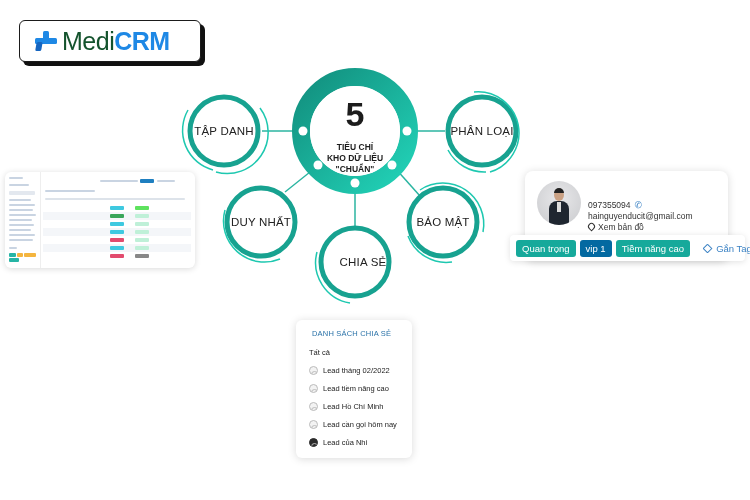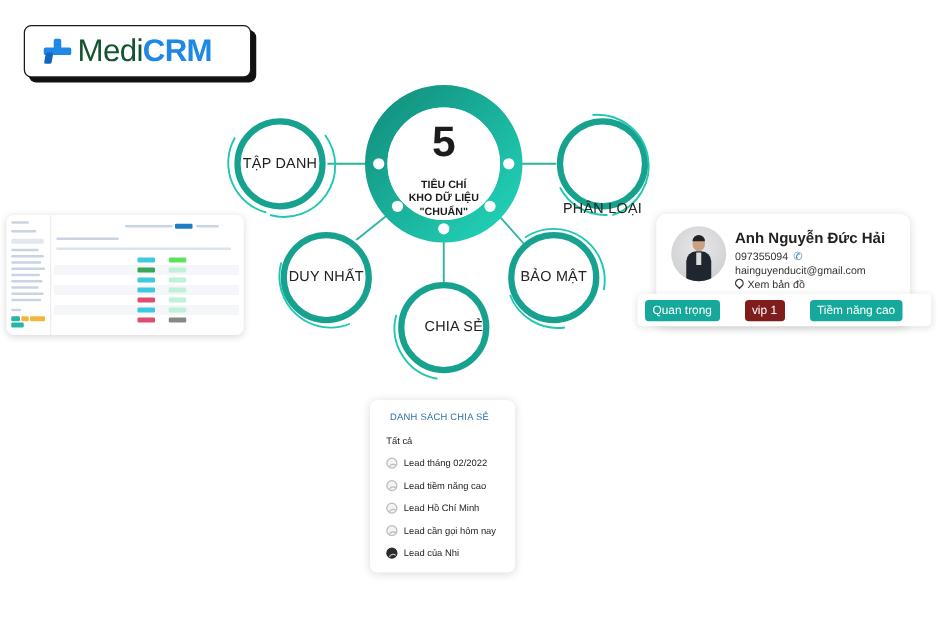--- a/index.html
+++ b/index.html
@@ -70,25 +70,25 @@
     .profile-line { position: absolute; left: 63px; font-size: 8.5px; color: #333; white-space: nowrap; }
     .phone-icon { color: #3b82c4; font-size: 9px; margin-left: 4px; }
     .pin-icon {
       display: inline-block; width: 7px; height: 7px; border: 1px solid #333;
       border-radius: 50% 50% 50% 0; transform: rotate(-45deg); margin-right: 3px; vertical-align: 0;
     }
 
     .tag-bar {
       left: 510px; top: 235px; width: 235px; height: 26px;
       background: #fff; border-radius: 4px; box-shadow: 0 1px 6px rgba(0,0,0,0.12);
-      display: flex; align-items: center; padding-left: 6px; gap: 20px;
+      display: flex; align-items: center; padding-left: 6px; gap: 4px;
     }
     .tag { font-size: 9.5px; color: #fff; padding: 3px 6px; border-radius: 3px; white-space: nowrap; }
     .tag.teal { background: #16a99b; }
-    .tag.orange { background: #7f1d1d; text-align: center; }
+    .tag.orange { background: #0369a1; text-align: center; }
     .tag-sep { width: 1px; height: 16px; background: #d5d5d5; margin: 0 3px; }
     .tag-add { font-size: 9.5px; color: #3b82c4; white-space: nowrap; display: flex; align-items: center; gap: 2px; }
     .tag-icon {
       display: inline-block; width: 7px; height: 7px; border: 1px solid #3b82c4; border-radius: 1px 0 1px 1px;
       transform: rotate(45deg); margin-right: 3px;
     }
 
     
     .share-card {
       left: 296px; top: 320px; width: 116px; height: 138px;
@@ -166,21 +166,21 @@
 </div>
 
 <div class="center-num">5</div>
 <div class="center-text">
   <div>TIÊU CHÍ</div>
   <div>KHO DỮ LIỆU</div>
   <div>"CHUẨN"</div>
 </div>
 
 <div class="node-label" style="left:224px;top:131px;">TẬP DANH</div>
-<div class="node-label" style="left:482px;top:131px;margin-top:36px;">PHÂN LOẠI</div>
+<div class="node-label" style="left:482px;top:131px;">PHÂN LOẠI</div>
 <div class="node-label" style="left:261px;top:222px;">DUY NHẤT</div>
 <div class="node-label" style="left:355px;top:262px;padding-left:16px;">CHIA SẺ</div>
 <div class="node-label" style="left:443px;top:222px;">BẢO MẬT</div>
 
 <div class="abs mini-panel">
   <div class="mini-side">
     <div class="mini-line" style="left:4px;top:5px;width:14px;"></div>
     <div class="mini-line" style="left:4px;top:12px;width:20px;"></div>
     <div class="mini-line" style="left:4px;top:19px;width:26px;background:#e3e8ef;height:4px;"></div>
     <div class="mini-line" style="left:4px;top:27px;width:22px;"></div>
@@ -226,21 +226,20 @@
   <div class="mini-pill" style="left:130px;top:82px;width:14px;background:#888;"></div>
 </div>
 
 <div class="abs profile-card">
   <div class="avatar">
     <div class="body"></div>
       <div class="shirt"></div>
       <div class="head"></div>
       <div class="hair"></div>
   </div>
-  <div class="profile-name">Anh Nguyễn Đức Hải</div>
   <div class="profile-line" style="top:29px;">
     <span>097355094</span><span class="phone-icon">✆</span>
   </div>
   <div class="profile-line" style="top:40px;">hainguyenducit@gmail.com</div>
   <div class="profile-line" style="top:51px;">
     <span class="pin-icon"></span><span>Xem bản đồ</span>
   </div>
 </div>
 
 <div class="abs tag-bar">

